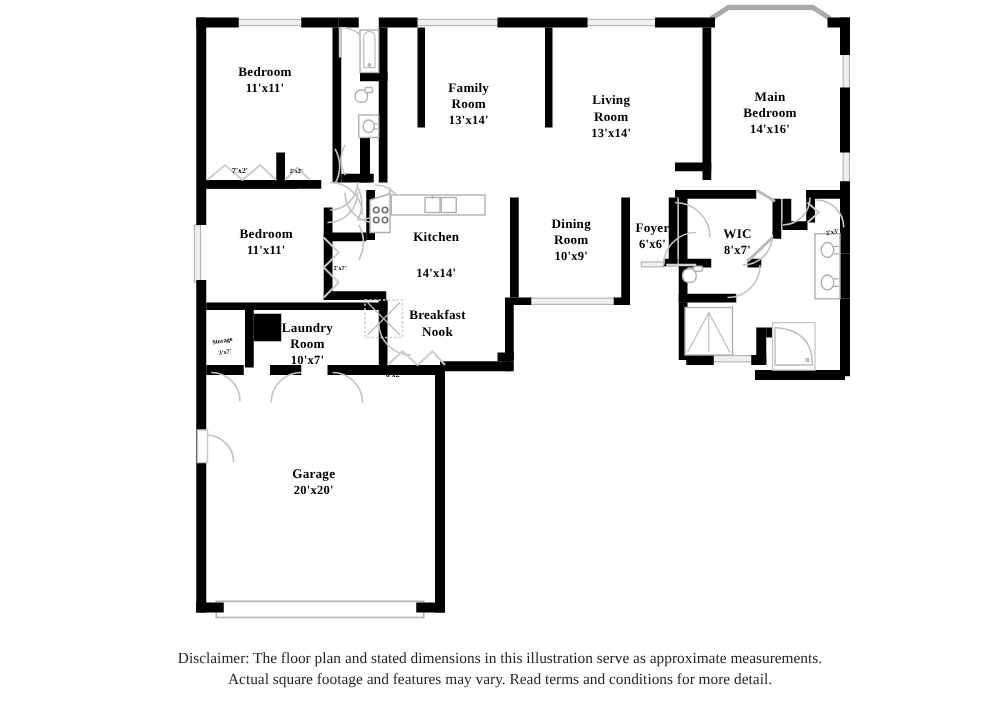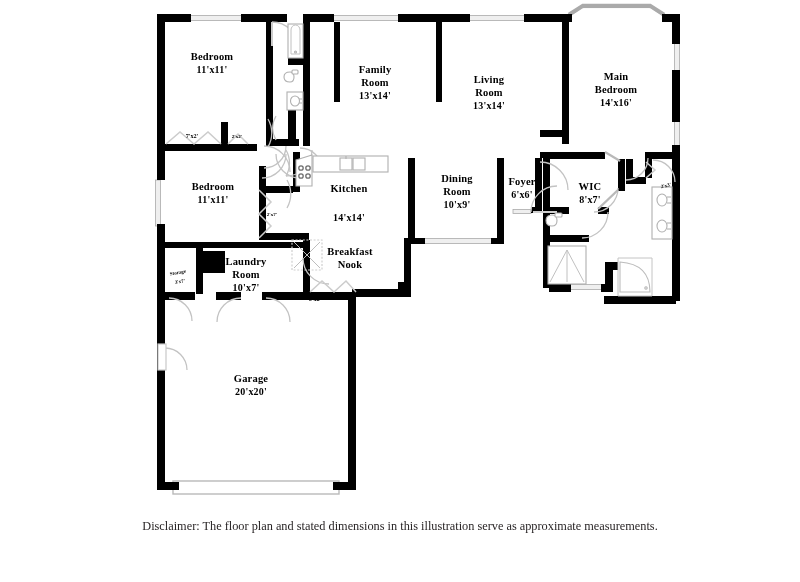--- a/index.html
+++ b/index.html
@@ -329,15 +329,16 @@
     <text class="rm-label rm-small" x="315" y="300">6'x2'</text>
     <text class="rm-label rm-tiny" x="666" y="186" transform="rotate(-12 666 186)">2'x3'</text>
     <text class="rm-label rm-tiny" x="178" y="273" transform="rotate(-10 178 273)">Storage</text>
     <text class="rm-label rm-tiny" x="180" y="282" transform="rotate(-10 180 282)">3'x7'</text>
   </g>
 
 </svg>
 
 <div class="disclaimer">
   <span>Disclaimer: The floor plan and stated dimensions in this illustration serve as approximate measurements.</span>
+  <span>Actual square footage and features may vary. Read terms and conditions for more detail.</span>
 </div>
 
 </div>
 
 </body></html>

